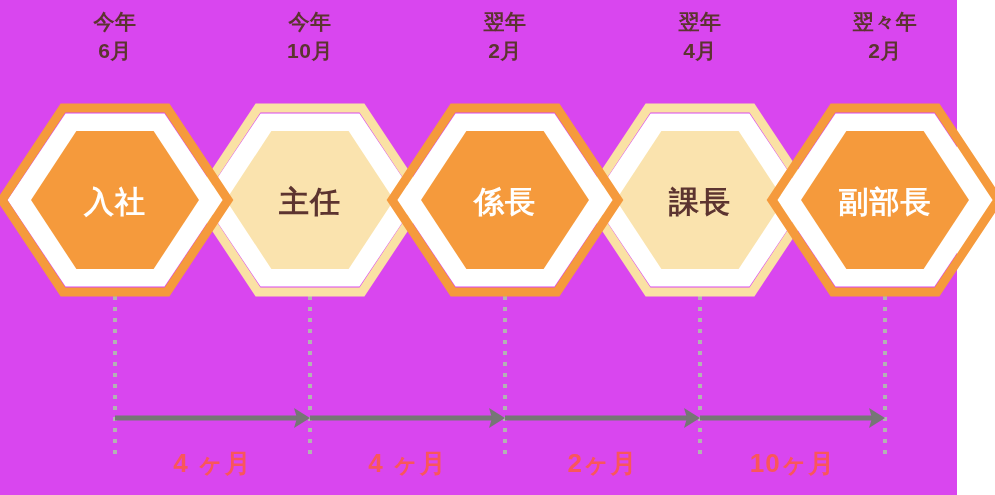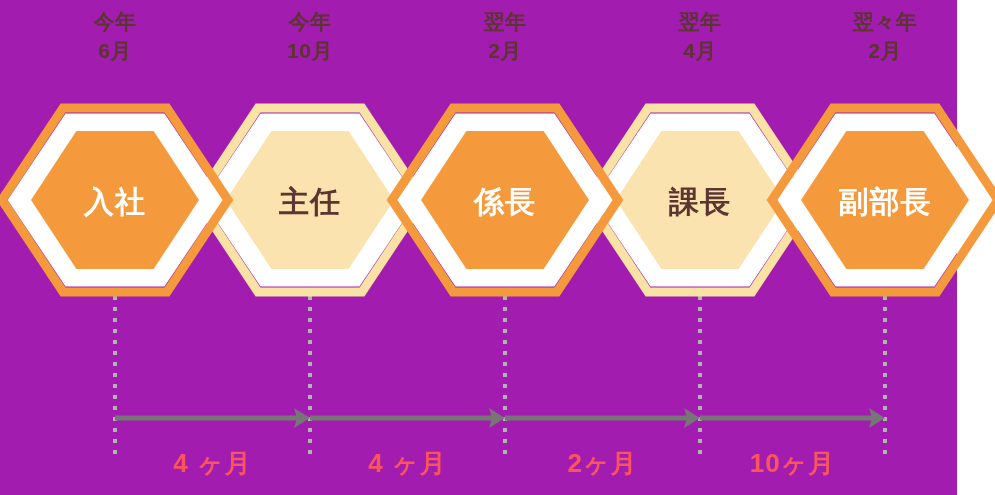--- a/index.html
+++ b/index.html
@@ -11,21 +11,21 @@
   body {
     width: 995px;
     height: 495px;
     font-family: "Liberation Sans", "DejaVu Sans", sans-serif;
     overflow: hidden;
   }
   #stage {
     position: relative;
     width: 957px;
     height: 495px;
-    background: #a21caf;
+    background: #d946ef;
   }
   #diagram {
     position: absolute;
     left: 0;
     top: 0;
     width: 995px;
     height: 495px;
   }
   .date-label {
     font-weight: bold;

